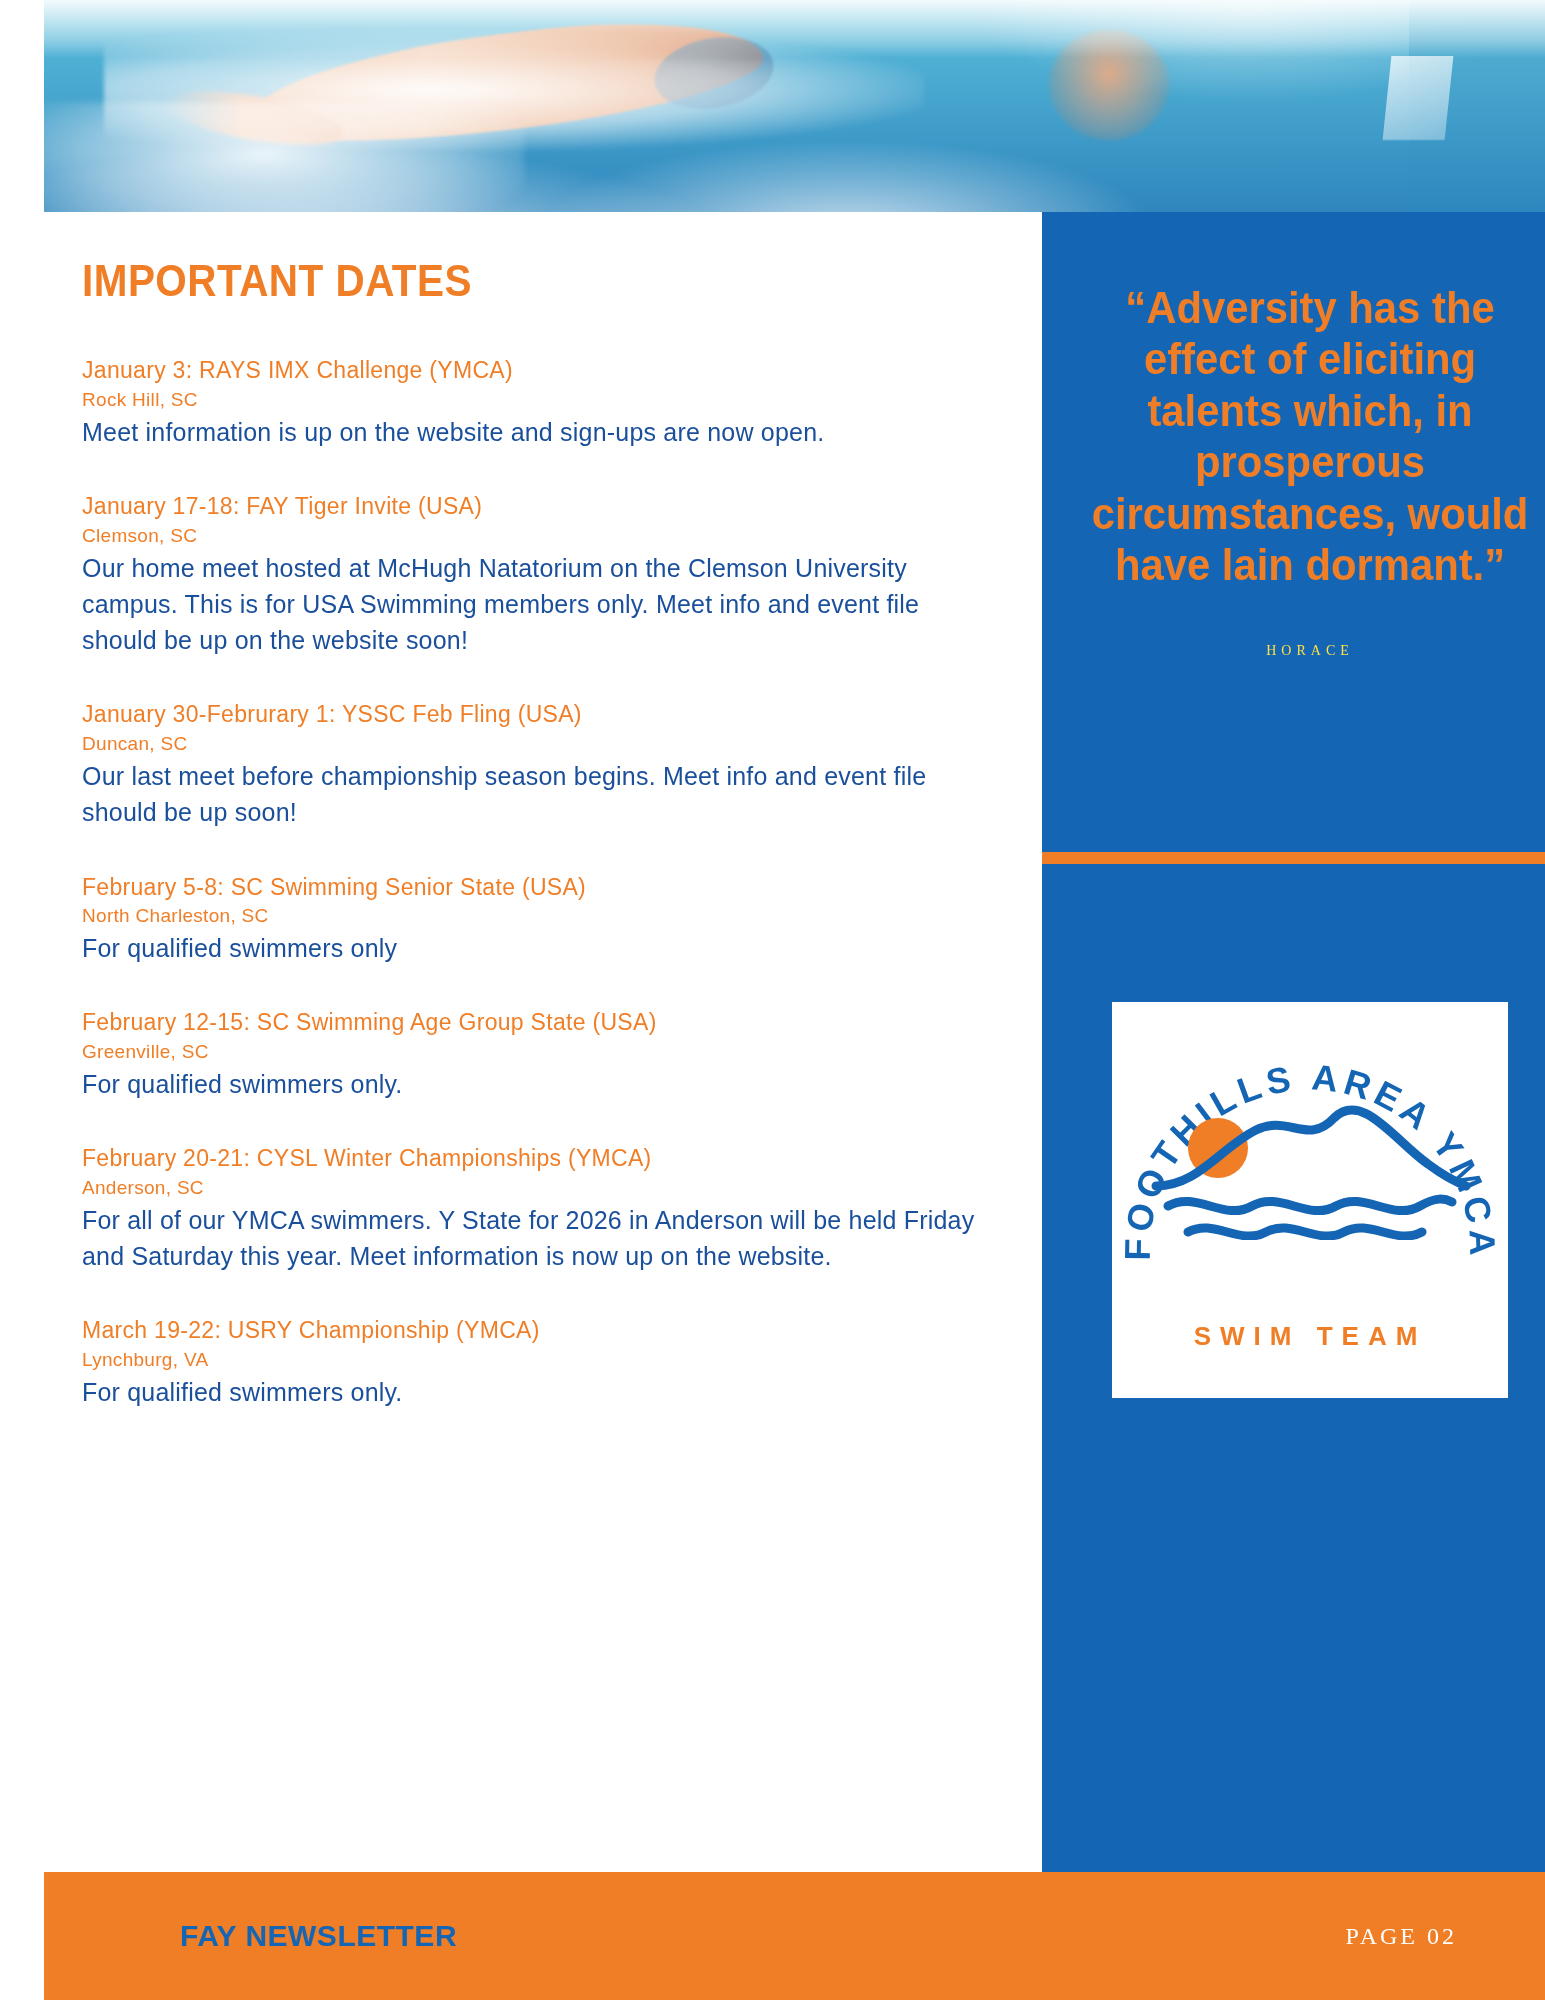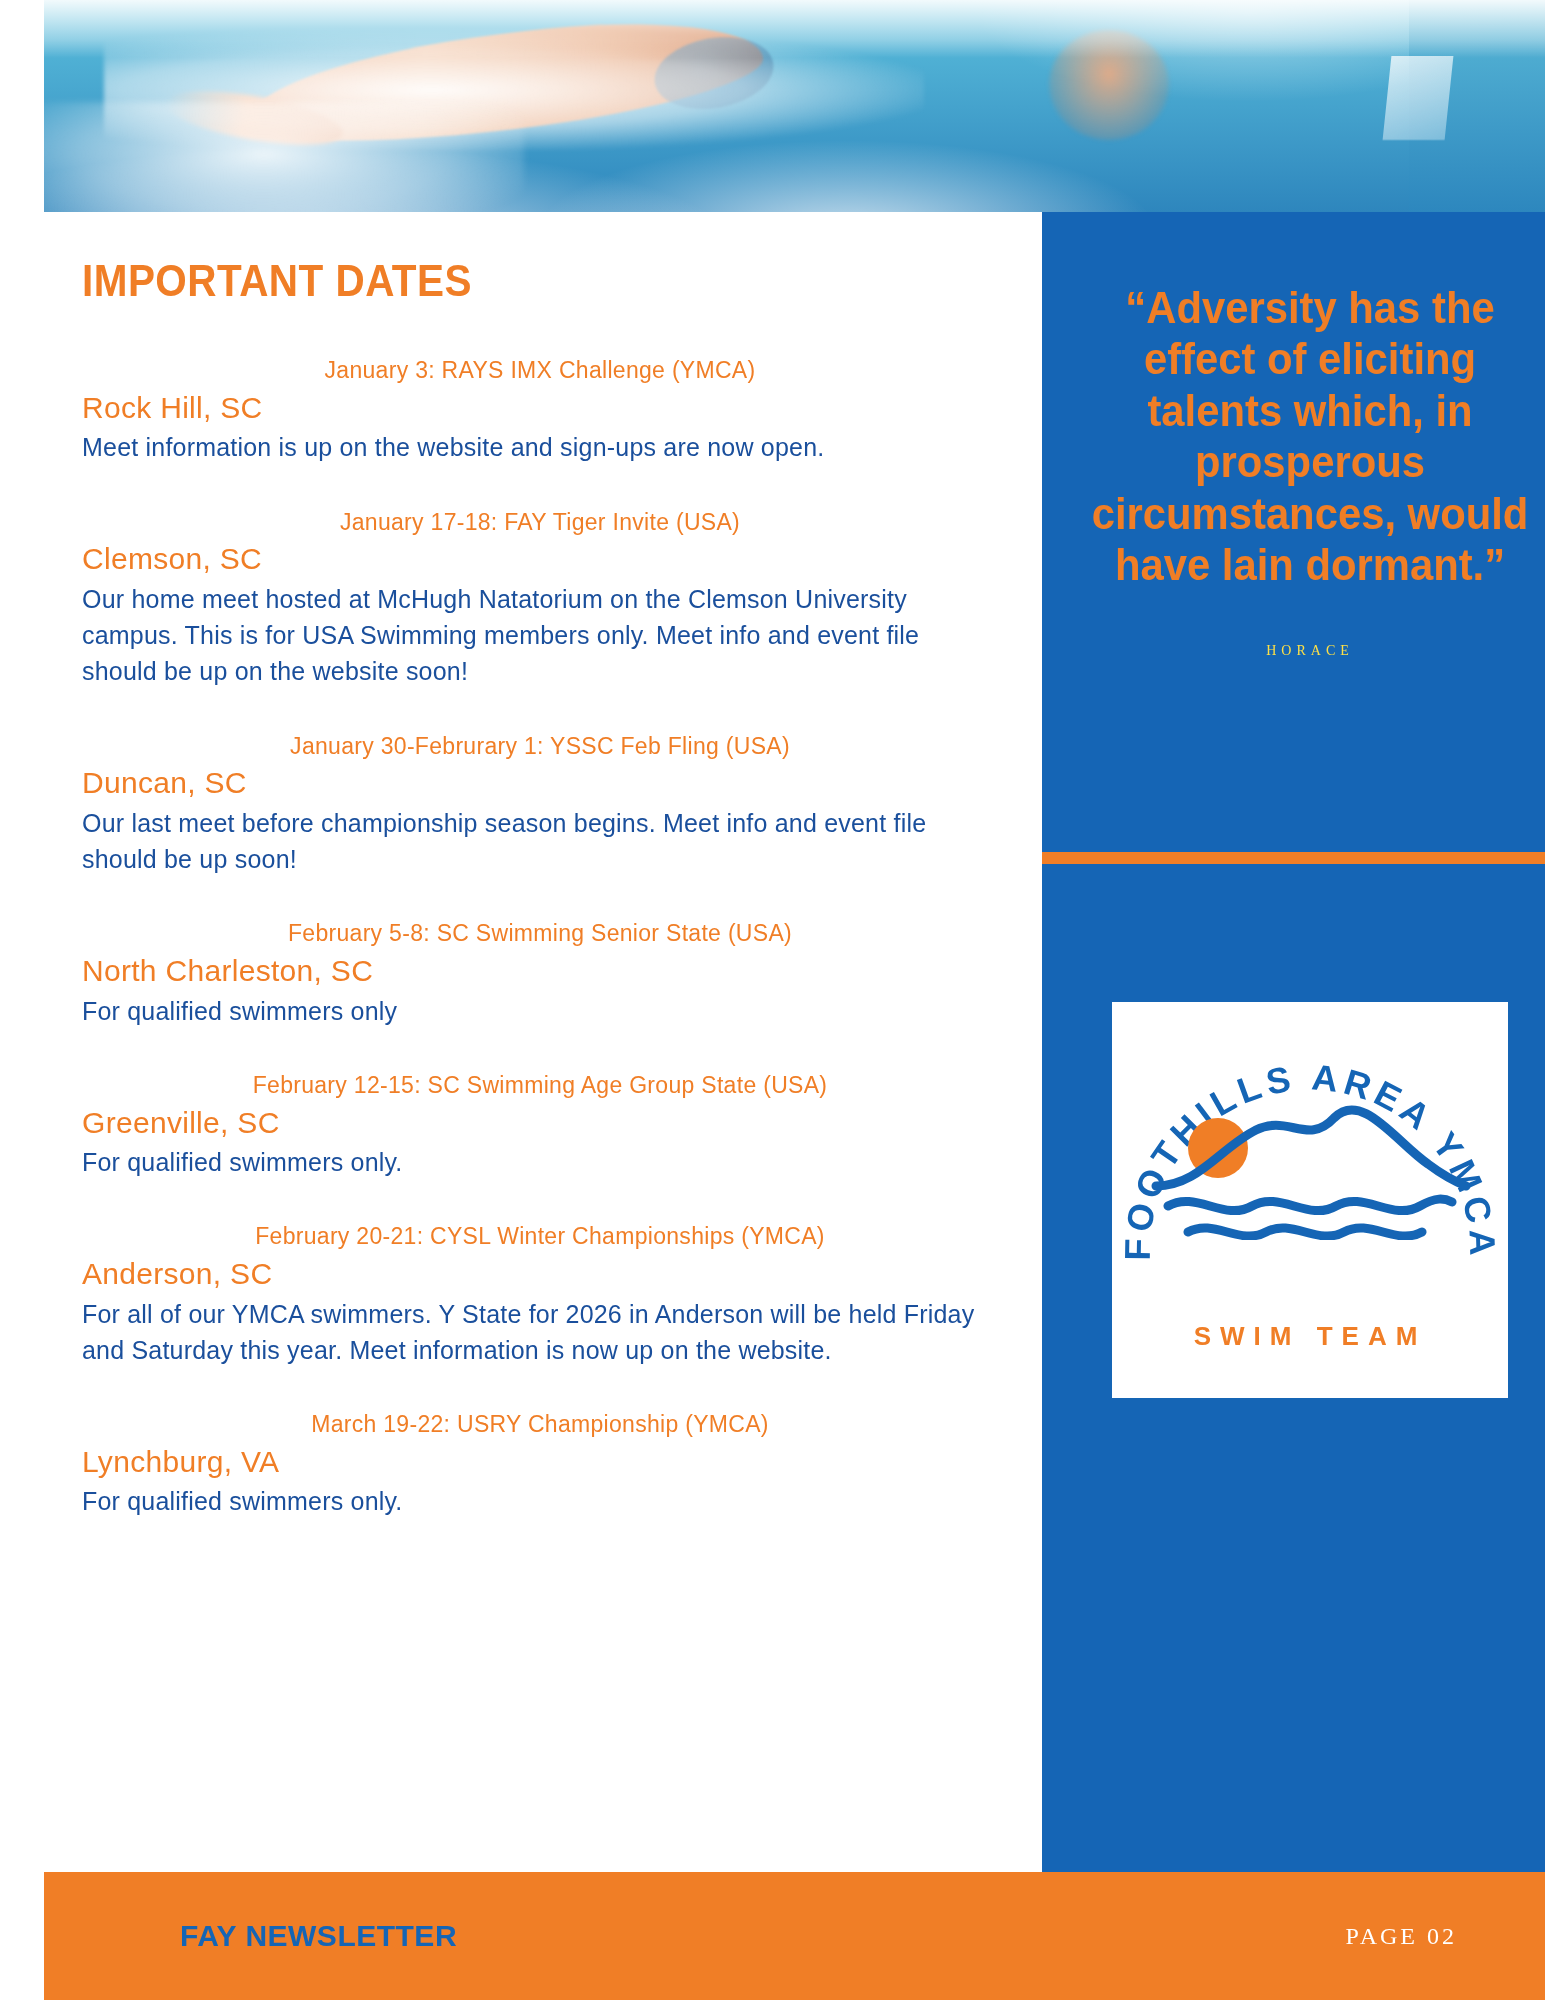--- a/index.html
+++ b/index.html
@@ -127,25 +127,24 @@
     transform: scaleX(0.92);
     transform-origin: left center;
     margin-bottom: 50px;
   }
   .event { margin-bottom: 40px; }
   .event .ev-date {
     color: #f07e26;
     font-size: 23px;
     line-height: 1.42;
     letter-spacing: 0.3px;
-    text-align: center;
   }
   .event .ev-place {
     color: #f07e26;
-    font-size: 30px;
+    font-size: 19px;
     line-height: 1.42;
     letter-spacing: 0.3px;
   }
   .event .ev-desc {
     color: #1a4f9c;
     font-size: 25px;
     line-height: 1.45;
     letter-spacing: 0.2px;
     max-width: 930px;
   }

